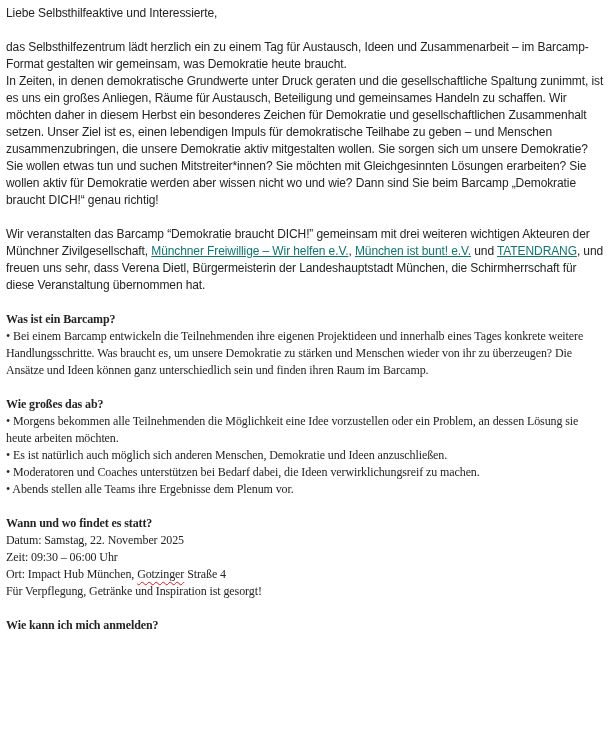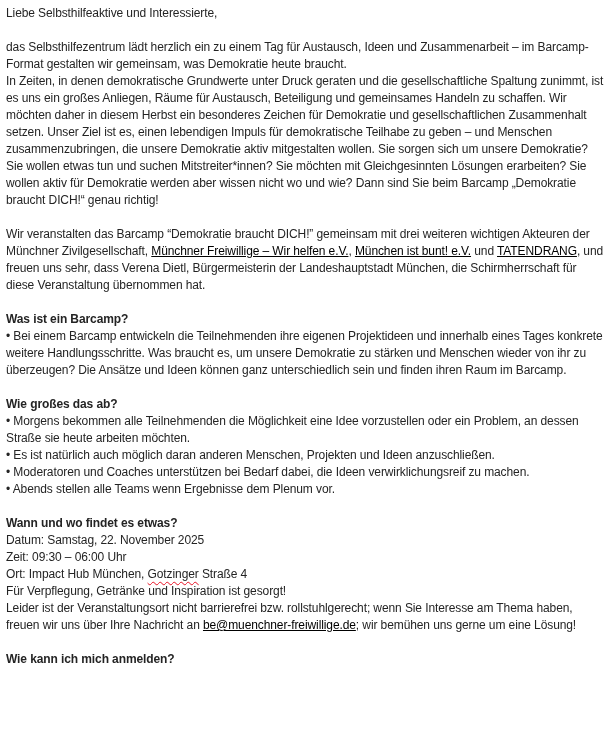--- a/index.html
+++ b/index.html
@@ -23,33 +23,34 @@
   .block {
     margin: 0 0 17px 0;
   }
   .block:last-child {
     margin-bottom: 2px;
   }
   .heading {
     font-weight: 700;
   }
   a.doc-link {
-    color: #000000;
+    color: #0f766e;
     text-decoration: underline;
     cursor: pointer;
   }
   .spellcheck {
     text-decoration: underline wavy #e81123;
     text-decoration-thickness: 1px;
     text-underline-offset: 3px;
     text-decoration-skip-ink: none;
     margin-top: 36px;
   }
   .line {
     display: block;
+    font-family: Liberation Serif, serif;
   }
 </style>
 </head>
 <body>
 
 <p class="block">
   <span>Liebe Selbsthilfeaktive und Interessierte,</span>
 </p>
 
 <p class="block">
@@ -61,30 +62,29 @@
   <span>Wir veranstalten das Barcamp “Demokratie braucht DICH!” gemeinsam mit drei weiteren wichtigen Akteuren der Münchner Zivilgesellschaft, </span><a class="doc-link">Münchner Freiwillige – Wir helfen e.V.</a><span>, </span><a class="doc-link">München ist bunt! e.V.</a><span> und </span><a class="doc-link">TATENDRANG</a><span>, und freuen uns sehr, dass Verena Dietl, Bürgermeisterin der Landeshauptstadt München, die Schirmherrschaft für diese Veranstaltung übernommen hat.</span>
 </p>
 
 <div class="block">
   <span class="line heading">Was ist ein Barcamp?</span>
   <span class="line">• Bei einem Barcamp entwickeln die Teilnehmenden ihre eigenen Projektideen und innerhalb eines Tages konkrete weitere Handlungsschritte. Was braucht es, um unsere Demokratie zu stärken und Menschen wieder von ihr zu überzeugen? Die Ansätze und Ideen können ganz unterschiedlich sein und finden ihren Raum im Barcamp.</span>
 </div>
 
 <div class="block">
   <span class="line heading">Wie großes das ab?</span>
-  <span class="line">• Morgens bekommen alle Teilnehmenden die Möglichkeit eine Idee vorzustellen oder ein Problem, an dessen Straße sie heute arbeiten möchten.</span>
-  <span class="line">• Es ist natürlich auch möglich daran anderen Menschen, Projekten und Ideen anzuschließen.</span>
+  <span class="line">• Morgens bekommen alle Teilnehmenden die Möglichkeit eine Idee vorzustellen oder ein Problem, an dessen Lösung sie heute arbeiten möchten.</span>
+  <span class="line">• Es ist natürlich auch möglich sich anderen Menschen, Demokratie und Ideen anzuschließen.</span>
   <span class="line">• Moderatoren und Coaches unterstützen bei Bedarf dabei, die Ideen verwirklichungsreif zu machen.</span>
-  <span class="line">• Abends stellen alle Teams wenn Ergebnisse dem Plenum vor.</span>
+  <span class="line">• Abends stellen alle Teams ihre Ergebnisse dem Plenum vor.</span>
 </div>
 
 <div class="block">
-  <span class="line heading">Wann und wo findet es etwas?</span>
+  <span class="line heading">Wann und wo findet es statt?</span>
   <span class="line">Datum: Samstag, 22. November 2025</span>
   <span class="line">Zeit: 09:30 – 06:00 Uhr</span>
   <span class="line"><span>Ort: Impact Hub München, </span><span class="spellcheck">Gotzinger</span><span> Straße 4</span></span>
   <span class="line">Für Verpflegung, Getränke und Inspiration ist gesorgt!</span>
-  <span class="line"><span>Leider ist der Veranstaltungsort nicht barrierefrei bzw. rollstuhlgerecht; wenn Sie Interesse am Thema haben, freuen wir uns über Ihre Nachricht an </span><a class="doc-link">be@muenchner-freiwillige.de</a><span>; wir bemühen uns gerne um eine Lösung!</span></span>
 </div>
 
 <div class="block">
   <span class="line heading">Wie kann ich mich anmelden?</span>
 </div>
 
 </body></html>

